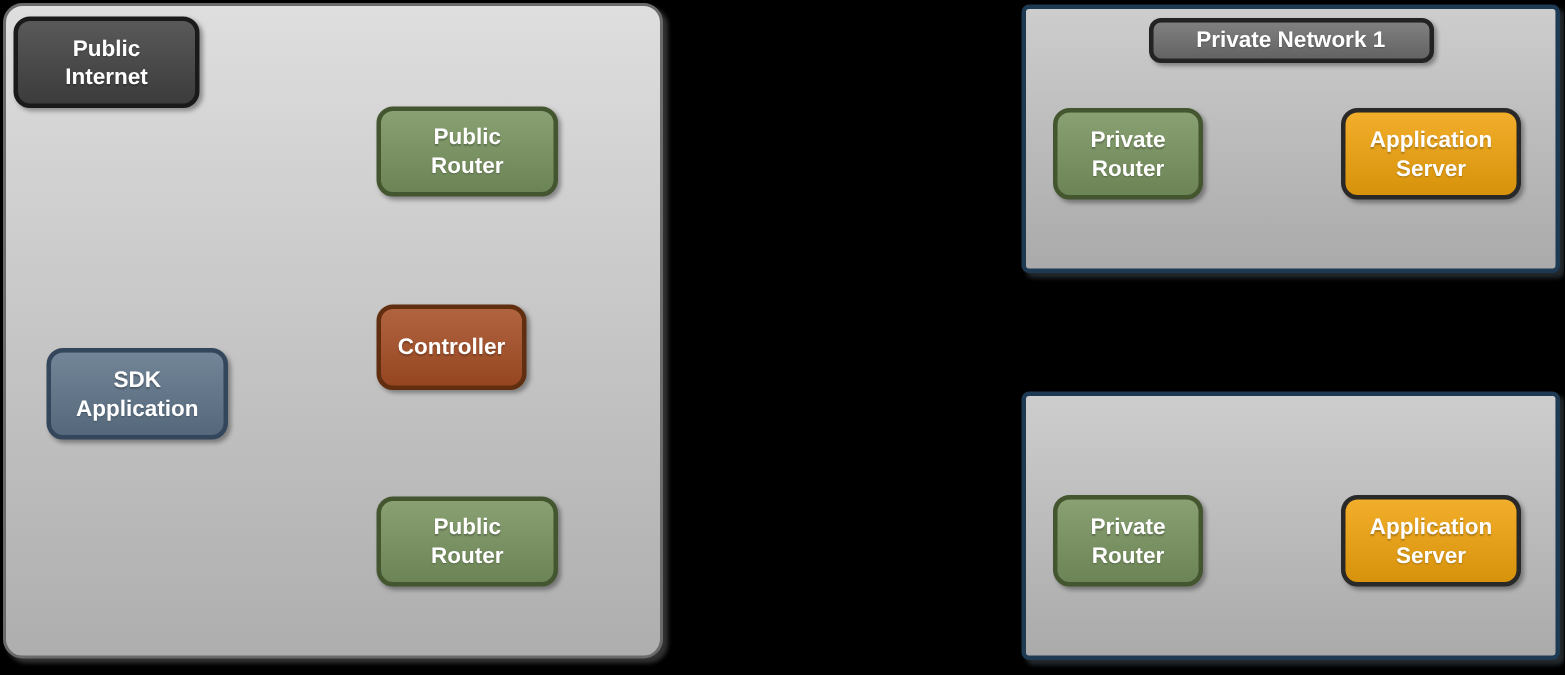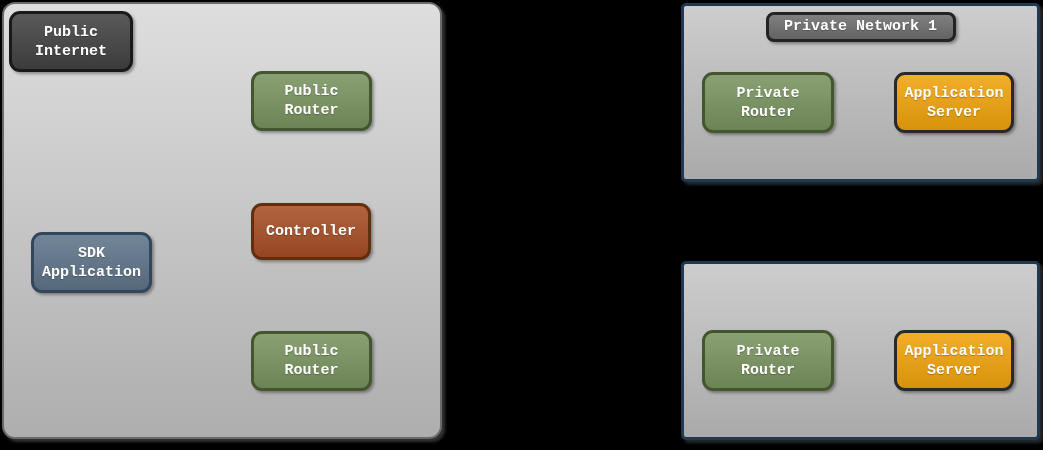--- a/index.html
+++ b/index.html
@@ -5,21 +5,21 @@
   html, body {
     margin: 0;
     padding: 0;
     background: #000000;
   }
   #canvas {
     position: relative;
     width: 1043px;
     height: 450px;
     background: var(--canvas-background, #000000);
-    font-family: Liberation Mono, monospace;
+    font-family: Liberation Sans, sans-serif;
     overflow: hidden;
   }
   * { box-sizing: border-box; }
 
   
   .zone {
     position: absolute;
     left: 2px;
     top: 2px;
     width: 440px;
@@ -73,26 +73,26 @@
     background-color: var(--fill-titlebar, #6e6e6e);
     border-color: var(--border-titlebar, #232323);
     border-radius: 8px;
     line-height: 24px;
   }
 
   
   .pos-public-internet      { left: 5px;   top: 7px;   width: 124px; height: 61px; }
   .pos-public-router-top    { left: 247px; top: 67px;  width: 121px; height: 60px; }
   .pos-sdk-application      { left: 27px;  top: 197px; width: 121px; height: 61px; }
-  .pos-controller           { left: 247px; top: 199px; width: 120px; height: 57px; }
+  .pos-controller           { left: 247px; top: 199px; width: 100px; height: 57px; }
   .pos-public-router-bottom { left: 247px; top: 327px; width: 121px; height: 60px; }
 
   
   .pos-net-title      { left: 50%; transform: translateX(-50%); top: 6px; width: 190px; height: 30px; }
-  .pos-private-router { left: 18px;  top: 66px; width: 132px; height: 61px; }
+  .pos-private-router { left: 18px;  top: 66px; width: 100px; height: 61px; }
   .pos-app-server     { left: 210px; top: 66px; width: 120px; height: 61px; }
 </style>
 </head>
 <body>
 
 <div id="canvas">
 
   <div class="zone">
     <div class="node dark pos-public-internet">Public
 Internet</div>

